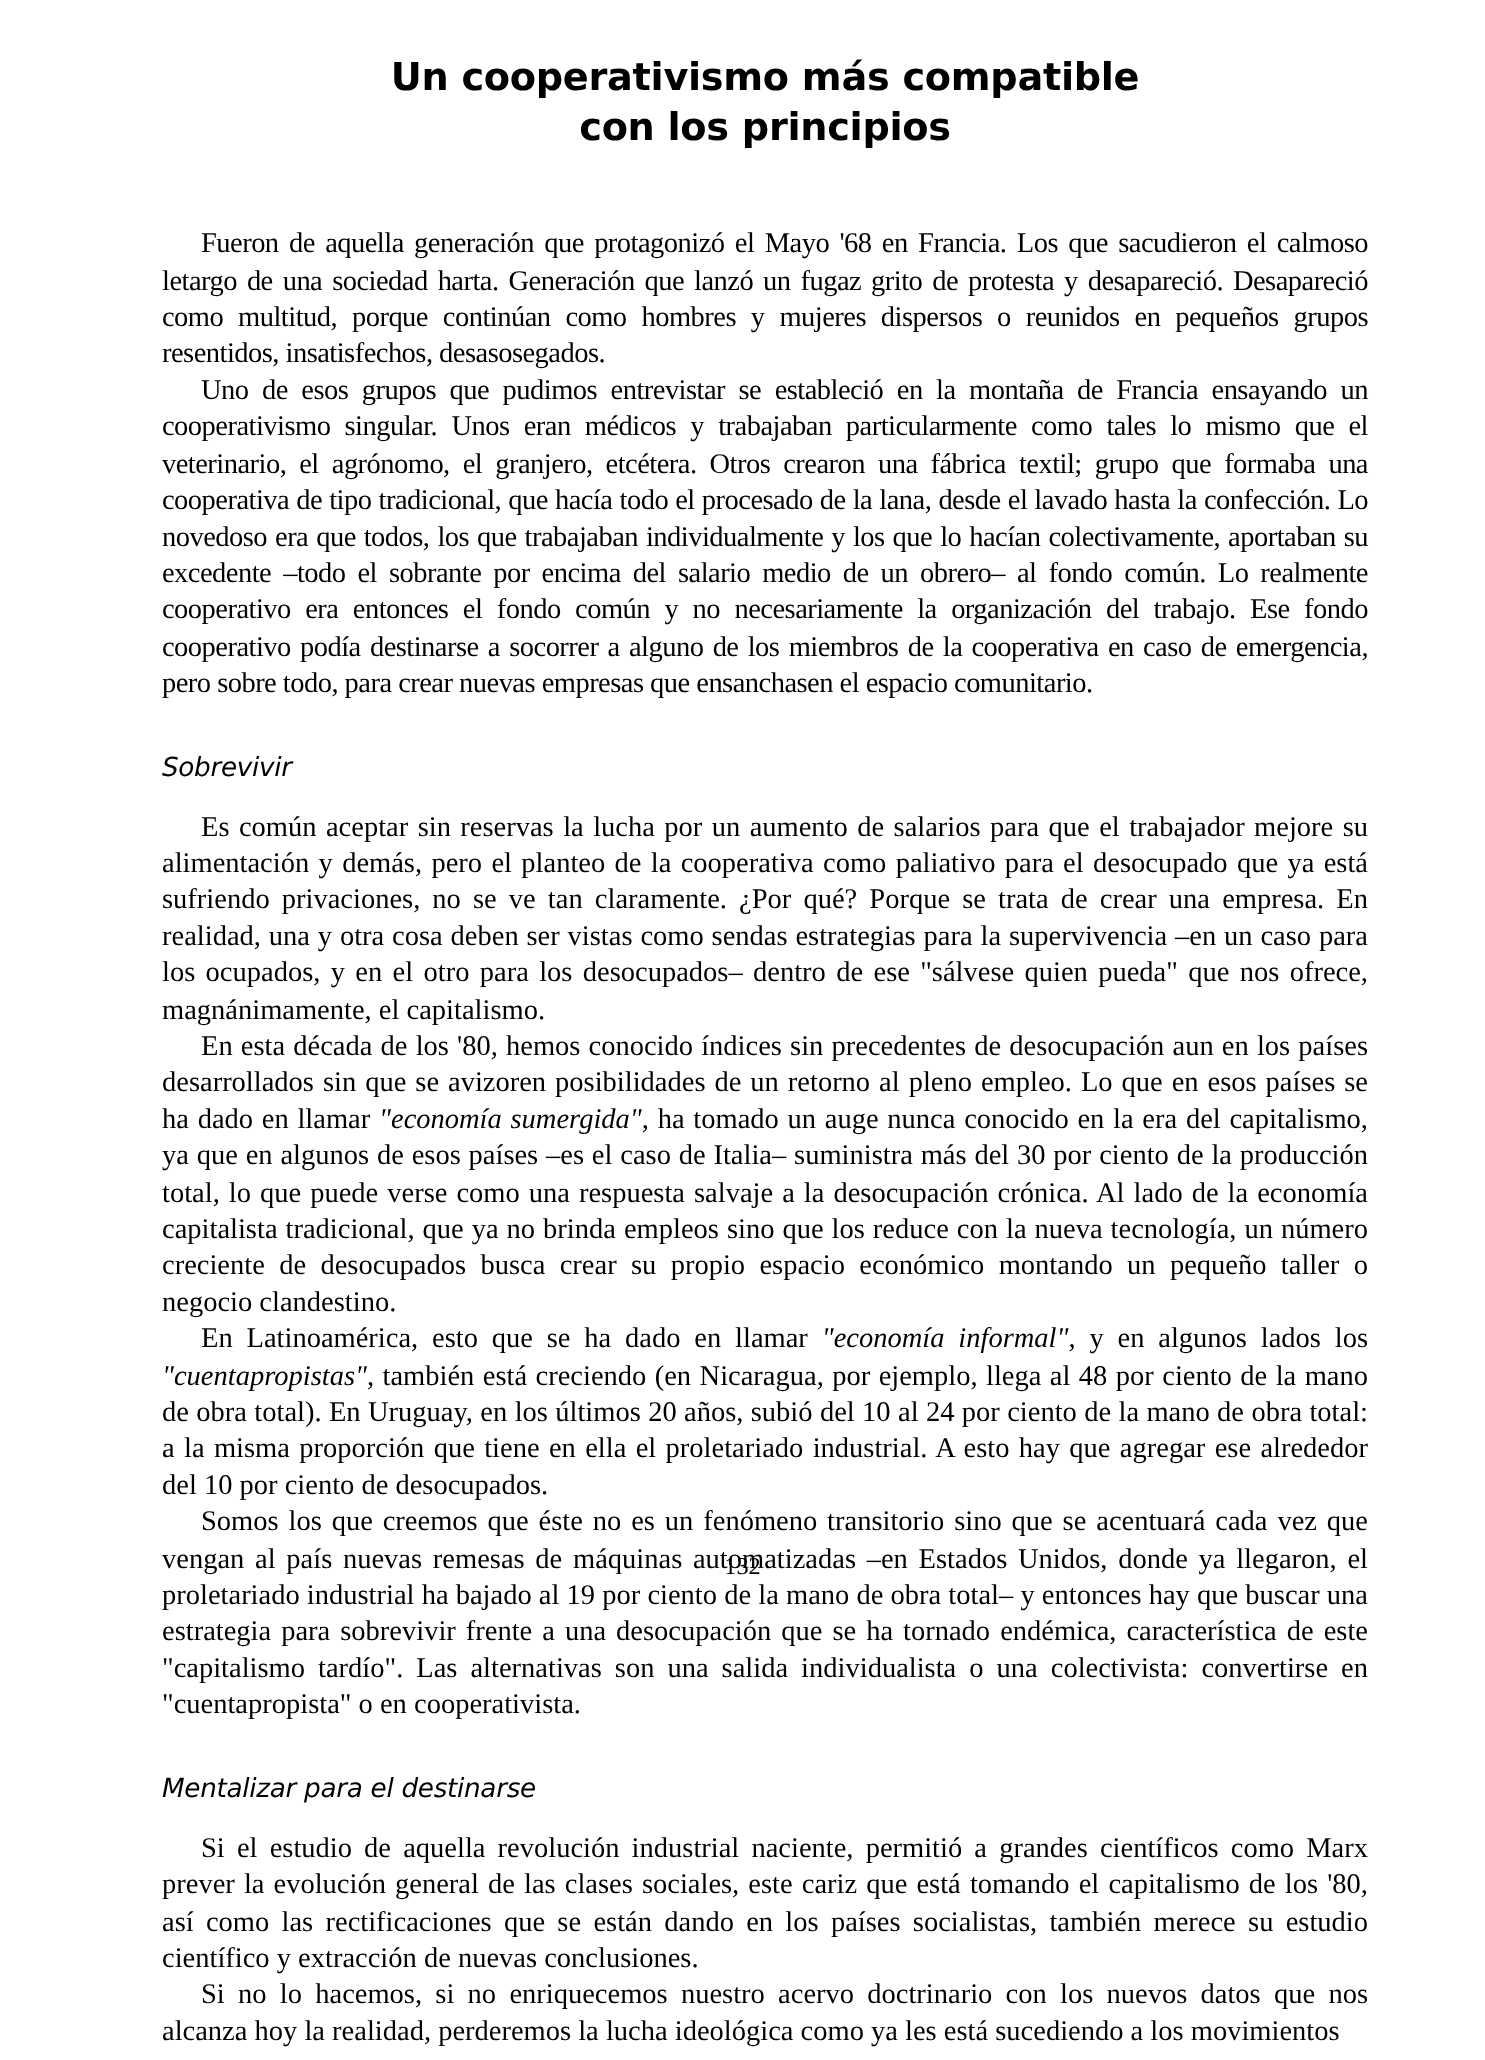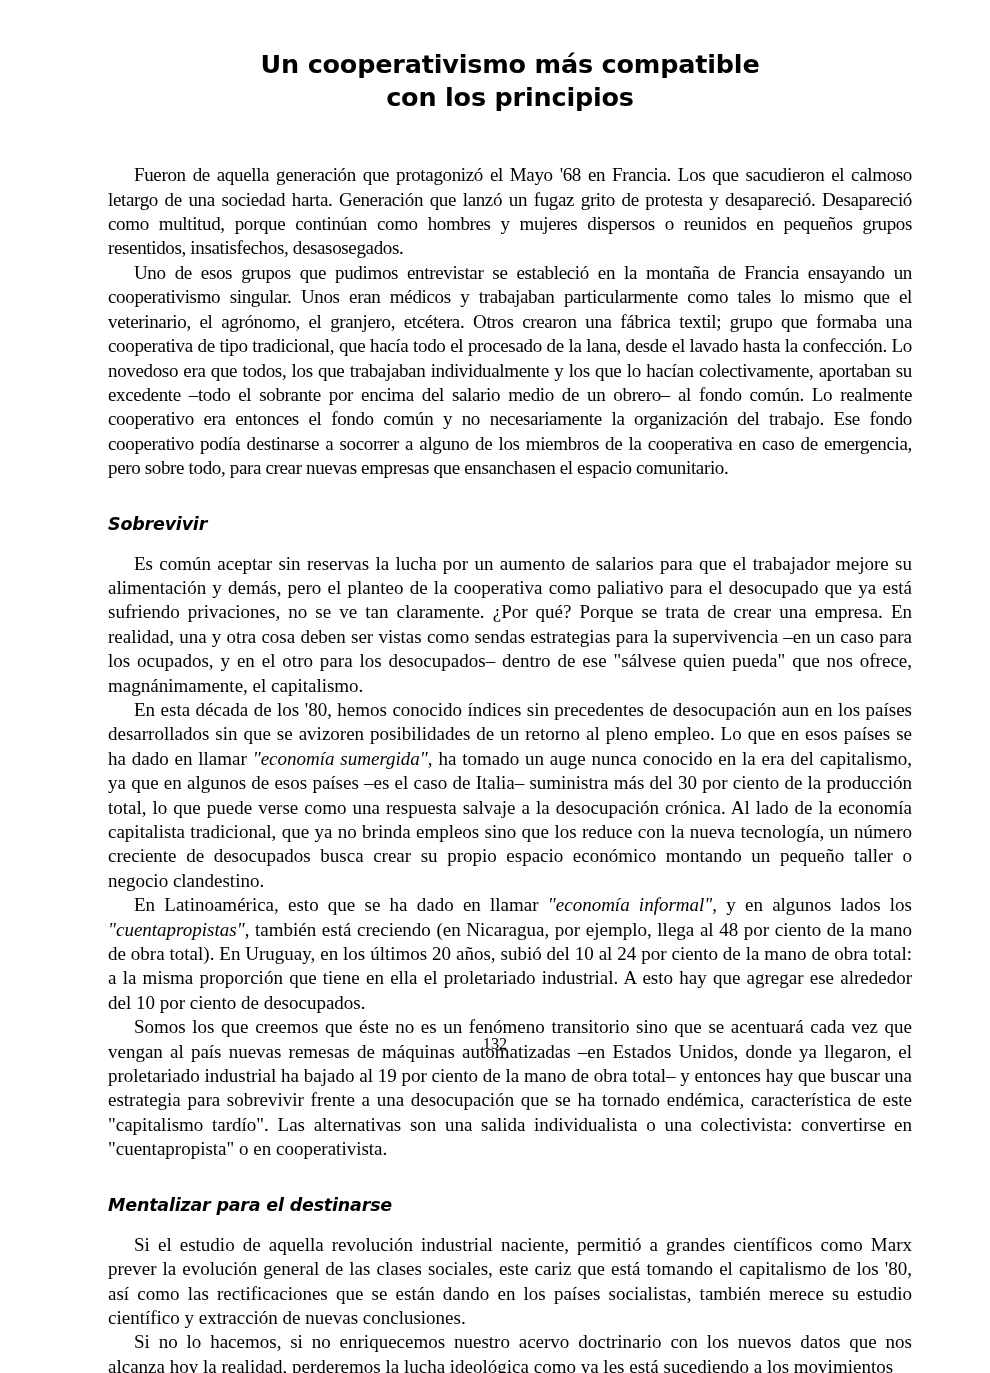--- a/index.html
+++ b/index.html
@@ -13,21 +13,21 @@
     font-family: "Liberation Serif", serif;
     color: #000000;
     position: relative;
     overflow: hidden;
   }
   .page {
     position: relative;
     width: 990px;
     height: 1064px;
     box-sizing: border-box;
-    padding: 34px 78px 0 108px;
+    padding: 22px 78px 0 108px;
   }
   .doc-title {
     font-family: "DejaVu Sans", sans-serif;
     font-weight: bold;
     font-size: 25.5px;
     line-height: 1.28;
     text-align: center;
     letter-spacing: -0.2px;
     margin: 14px 0 0 0;
   }
@@ -46,21 +46,21 @@
     hyphens: none;
   }
   p.para.first {
     text-indent: 26px;
   }
   p.para.tight {
     letter-spacing: -0.35px;
   }
   h2.section {
     font-family: "DejaVu Sans", sans-serif;
-    font-weight: bold;
+    font-weight: normal;
     font-style: italic;
     font-size: 17.5px;
     margin: 33px 0 18px 0;
     letter-spacing: -0.2px;
   }
   em.ital {
     font-style: italic;
   }
   .folio {
     position: absolute;

